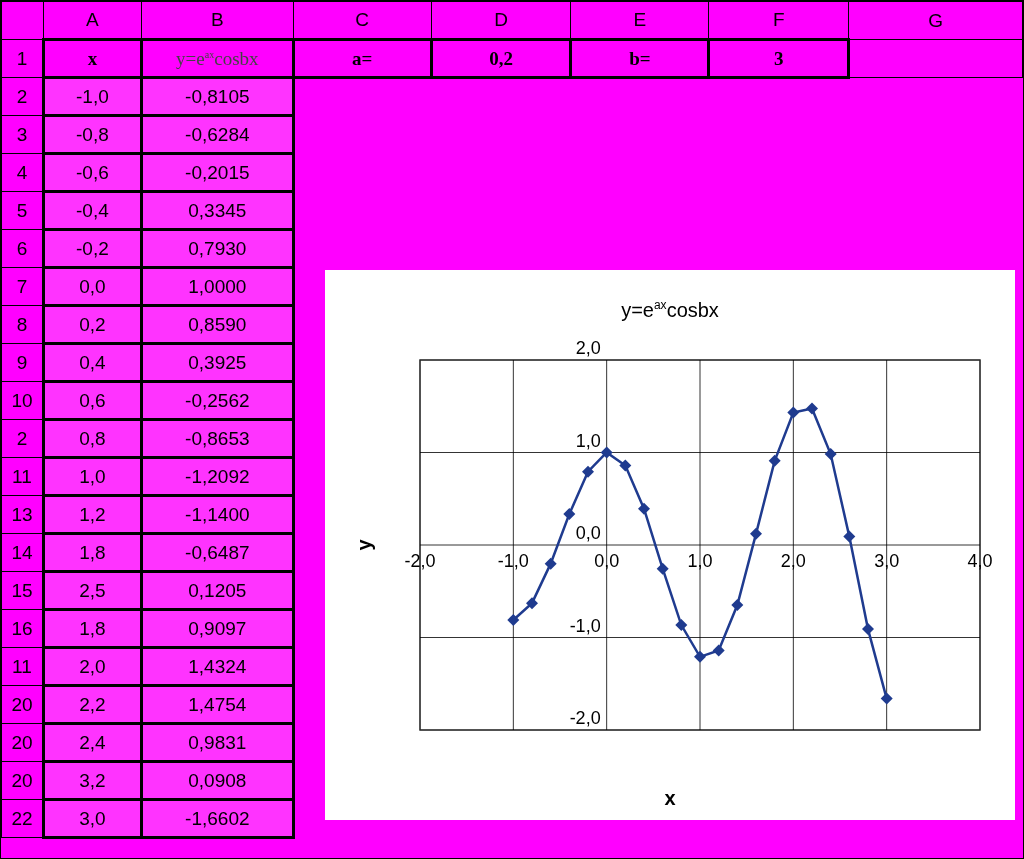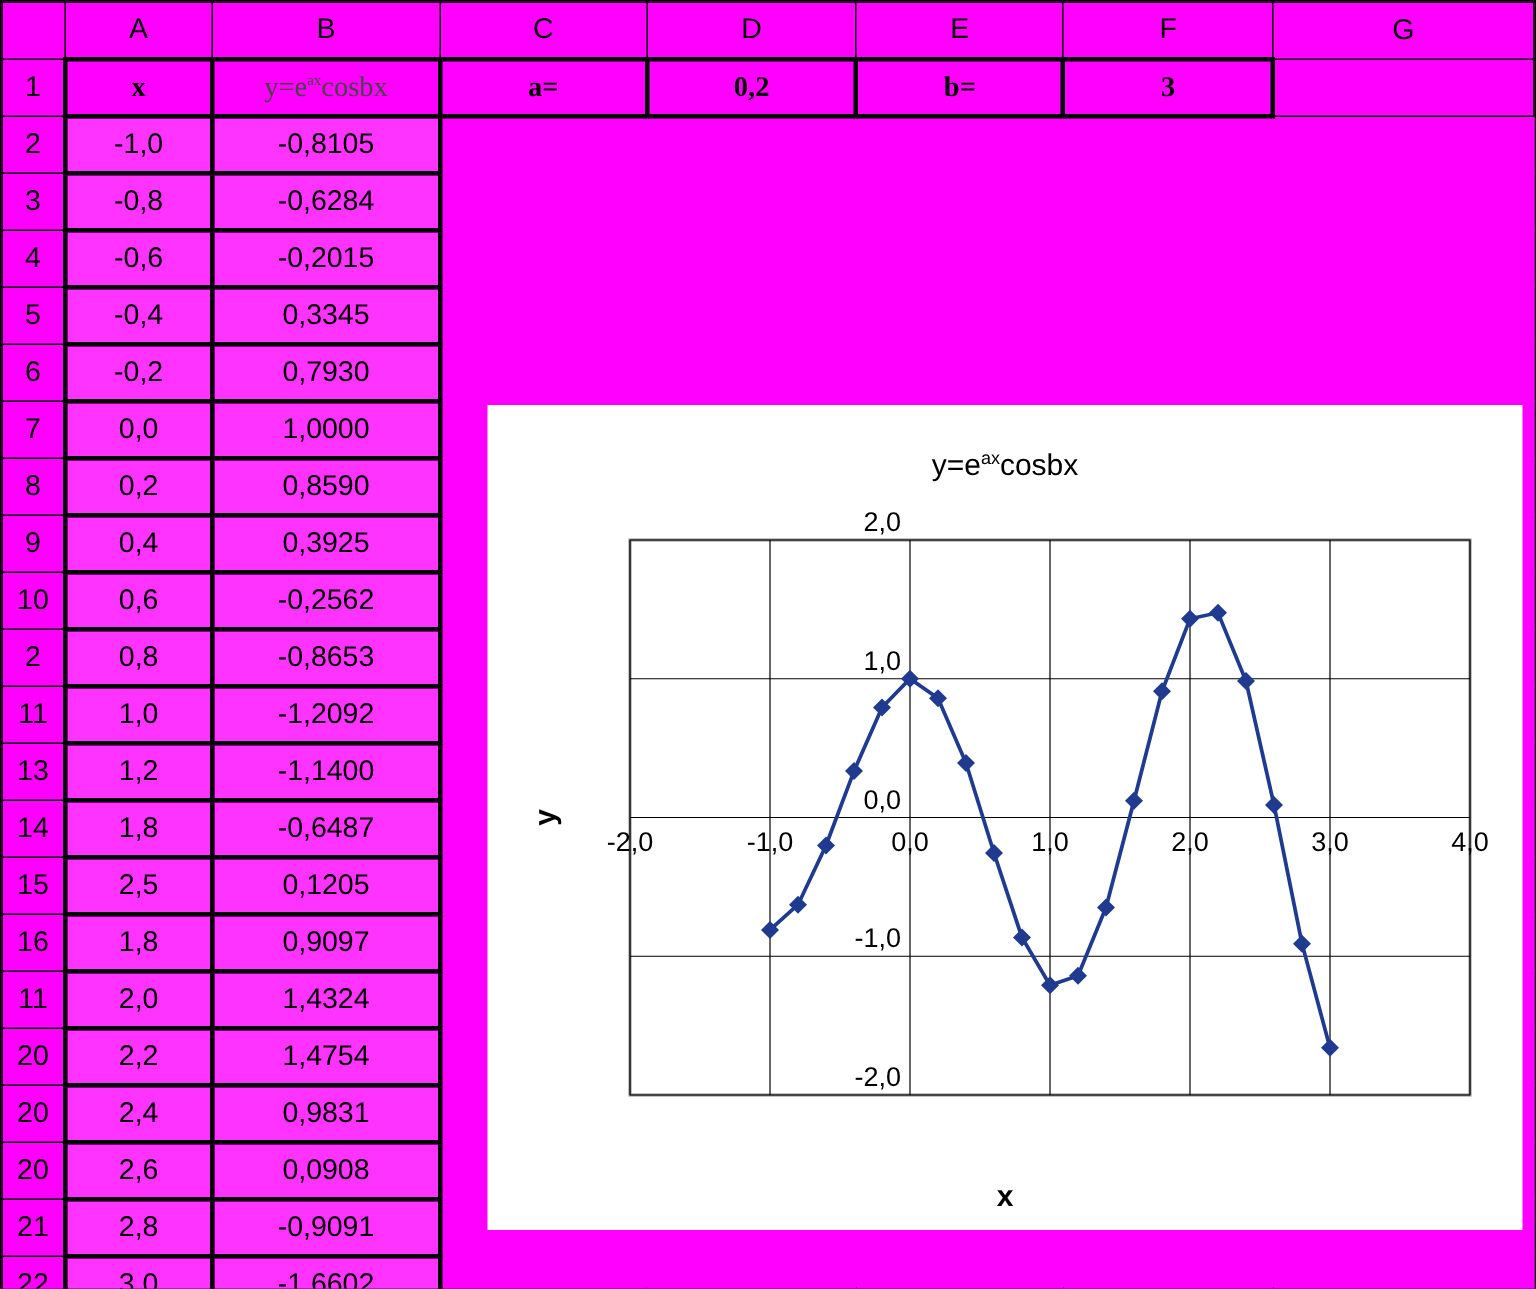--- a/index.html
+++ b/index.html
@@ -329,32 +329,22 @@
           <td class="datacell">2,4</td>
           <td class="datacell">0,9831</td>
           <td class="mag" style="border: 1px solid rgb(255, 0, 255);"></td>
           <td class="mag" style="border: 1px solid rgb(255, 0, 255);"></td>
           <td class="mag" style="border: 1px solid rgb(255, 0, 255);"></td>
           <td class="mag" style="border: 1px solid rgb(255, 0, 255);"></td>
           <td class="mag" style="border: 1px solid rgb(255, 0, 255);"></td>
         </tr>
         <tr>
           <th class="rowhead">20</th>
-          <td class="datacell">2,6</td>
+          <td class="datacell">3,2</td>
           <td class="datacell">0,0908</td>
-          <td class="mag" style="border: 1px solid rgb(255, 0, 255);"></td>
-          <td class="mag" style="border: 1px solid rgb(255, 0, 255);"></td>
-          <td class="mag" style="border: 1px solid rgb(255, 0, 255);"></td>
-          <td class="mag" style="border: 1px solid rgb(255, 0, 255);"></td>
-          <td class="mag" style="border: 1px solid rgb(255, 0, 255);"></td>
-        </tr>
-        <tr>
-          <th class="rowhead">21</th>
-          <td class="datacell">2,8</td>
-          <td class="datacell">-0,9091</td>
           <td class="mag" style="border: 1px solid rgb(255, 0, 255);"></td>
           <td class="mag" style="border: 1px solid rgb(255, 0, 255);"></td>
           <td class="mag" style="border: 1px solid rgb(255, 0, 255);"></td>
           <td class="mag" style="border: 1px solid rgb(255, 0, 255);"></td>
           <td class="mag" style="border: 1px solid rgb(255, 0, 255);"></td>
         </tr>
         <tr>
           <th class="rowhead">22</th>
           <td class="datacell">3,0</td>
           <td class="datacell">-1,6602</td>

